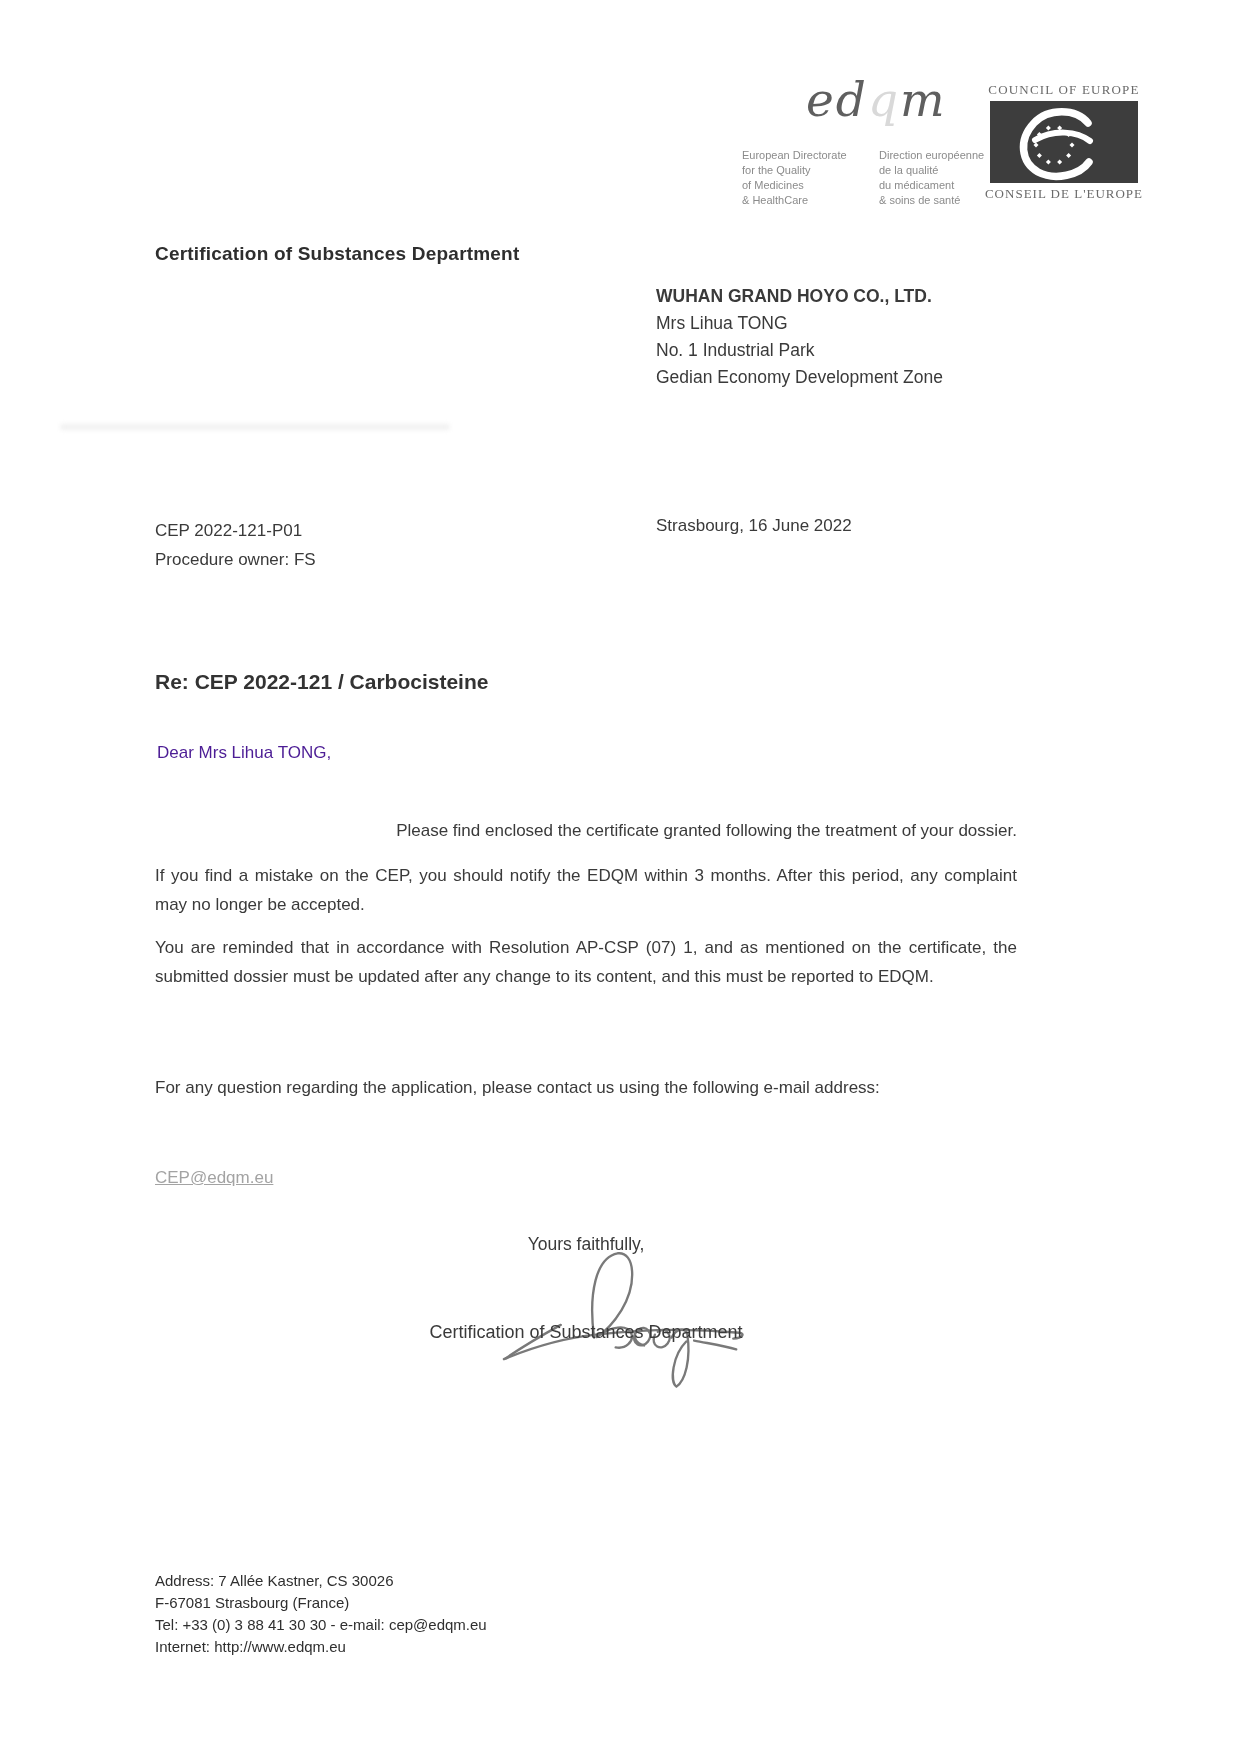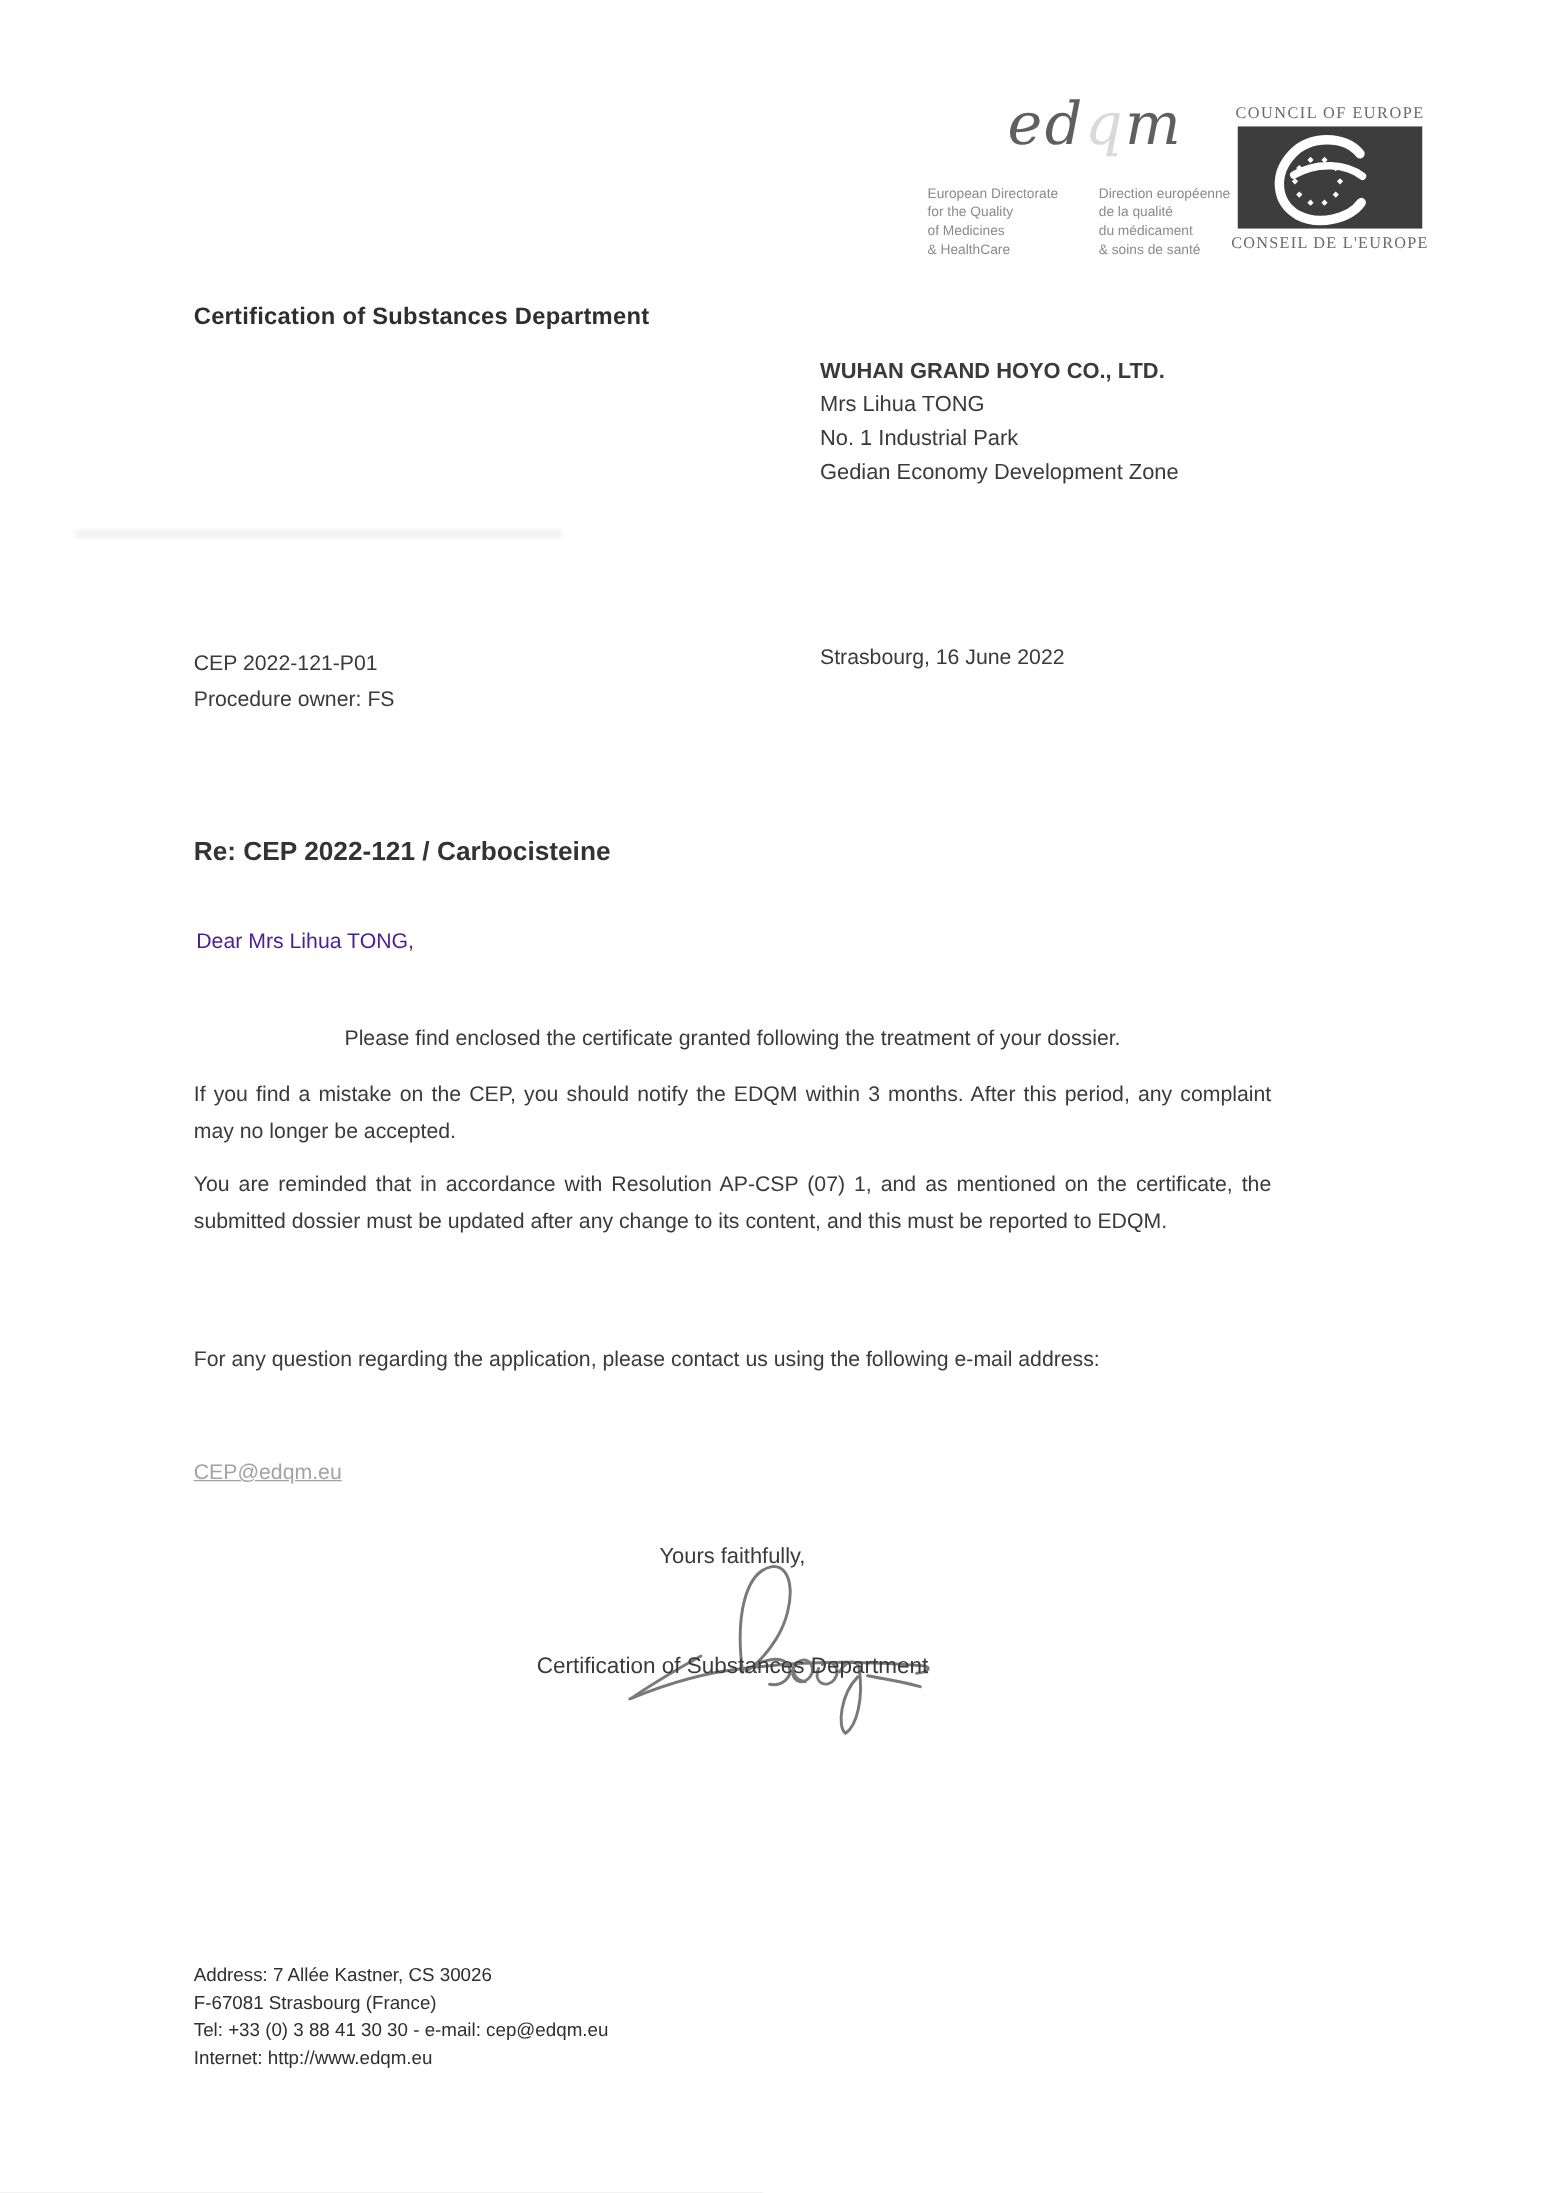--- a/index.html
+++ b/index.html
@@ -73,21 +73,21 @@
   }
   .salutation{
     left:157px;top:743px;
     font-size:17px;color:#4c1d95;
   }
   .para{
     left:155px;width:862px;
     font-size:17px;line-height:29px;color:#3a3a3a;
     text-align:justify;
   }
-  .p1{top:816px;text-align:center;}
+  .p1{top:816px;text-align:right;}
   .p2{top:861px;}
   .p3{top:933px;}
   .p4{top:1073px;text-align:left;}
   .email-link{
     left:155px;top:1156px;
     font-size:17px;color:#a3a3a3;
     text-decoration:underline;
     margin-top:12px;
   }
 

